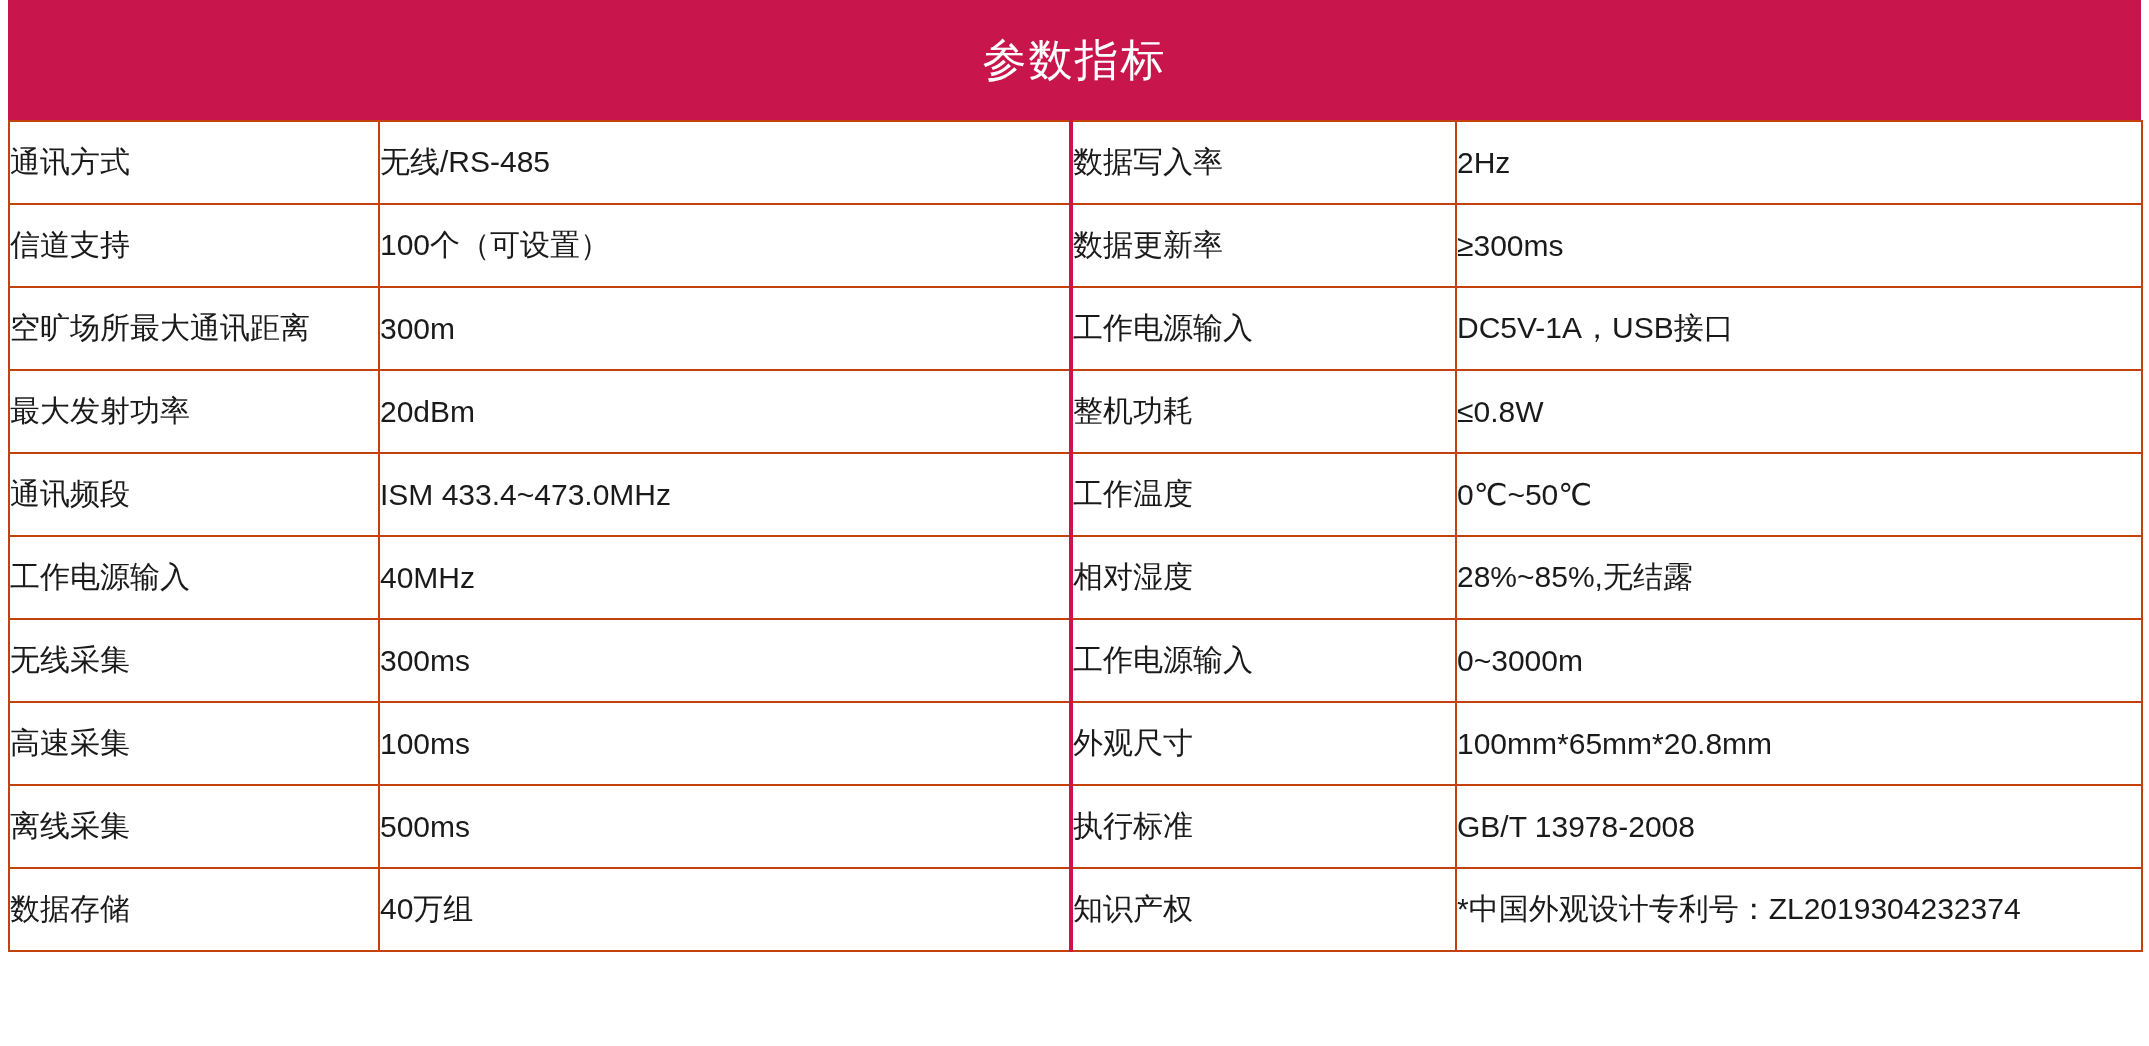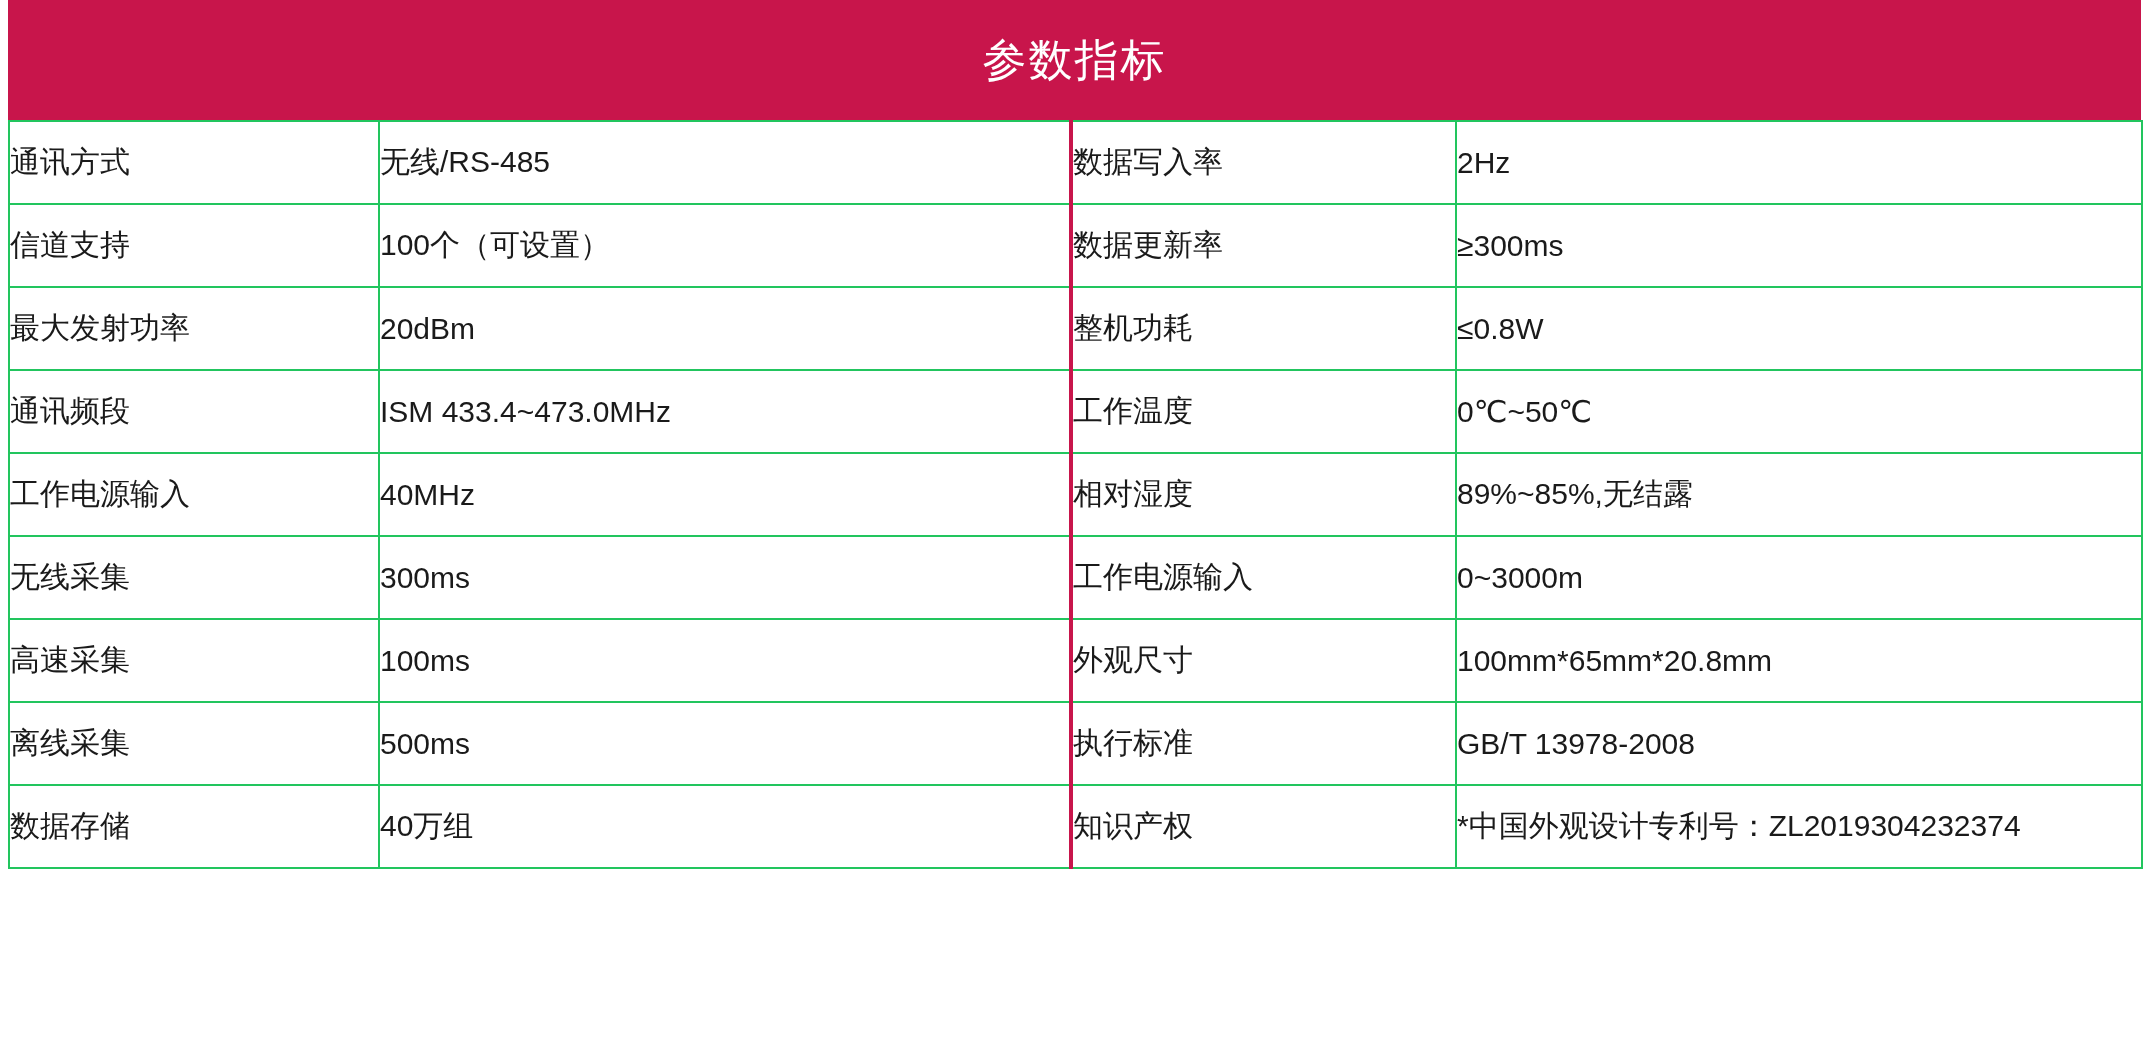--- a/index.html
+++ b/index.html
@@ -30,21 +30,21 @@
     box-sizing: border-box;
   }
   table.spec-table {
     width: 100%;
     border-collapse: collapse;
     table-layout: fixed;
     border: 2px solid #c8154b;
     border-top: none;
   }
   table.spec-table td {
-    border: 2px solid #22c55e;
+    border: 2px solid #c2410c;
     height: 83px;
     font-size: 30px;
     color: #1a1a1a;
     padding: 0 0;
     box-sizing: border-box;
     white-space: nowrap;
     overflow: hidden;
   }
   td.label {
     padding-left: 24px;
@@ -82,36 +82,42 @@
         <td class="label">数据写入率</td>
         <td class="value">2Hz</td>
       </tr>
       <tr>
         <td class="label">信道支持</td>
         <td class="value mid-right">100个（可设置）</td>
         <td class="label">数据更新率</td>
         <td class="value">≥300ms</td>
       </tr>
       <tr>
+        <td class="label">空旷场所最大通讯距离</td>
+        <td class="value mid-right">300m</td>
+        <td class="label">工作电源输入</td>
+        <td class="value">DC5V-1A，USB接口</td>
+      </tr>
+      <tr>
         <td class="label">最大发射功率</td>
         <td class="value mid-right">20dBm</td>
         <td class="label">整机功耗</td>
         <td class="value">≤0.8W</td>
       </tr>
       <tr>
         <td class="label">通讯频段</td>
         <td class="value mid-right">ISM 433.4~473.0MHz</td>
         <td class="label">工作温度</td>
         <td class="value">0℃~50℃</td>
       </tr>
       <tr>
         <td class="label">工作电源输入</td>
         <td class="value mid-right">40MHz</td>
         <td class="label">相对湿度</td>
-        <td class="value">89%~85%,无结露</td>
+        <td class="value">28%~85%,无结露</td>
       </tr>
       <tr>
         <td class="label">无线采集</td>
         <td class="value mid-right">300ms</td>
         <td class="label">工作电源输入</td>
         <td class="value">0~3000m</td>
       </tr>
       <tr>
         <td class="label">高速采集</td>
         <td class="value mid-right">100ms</td>

